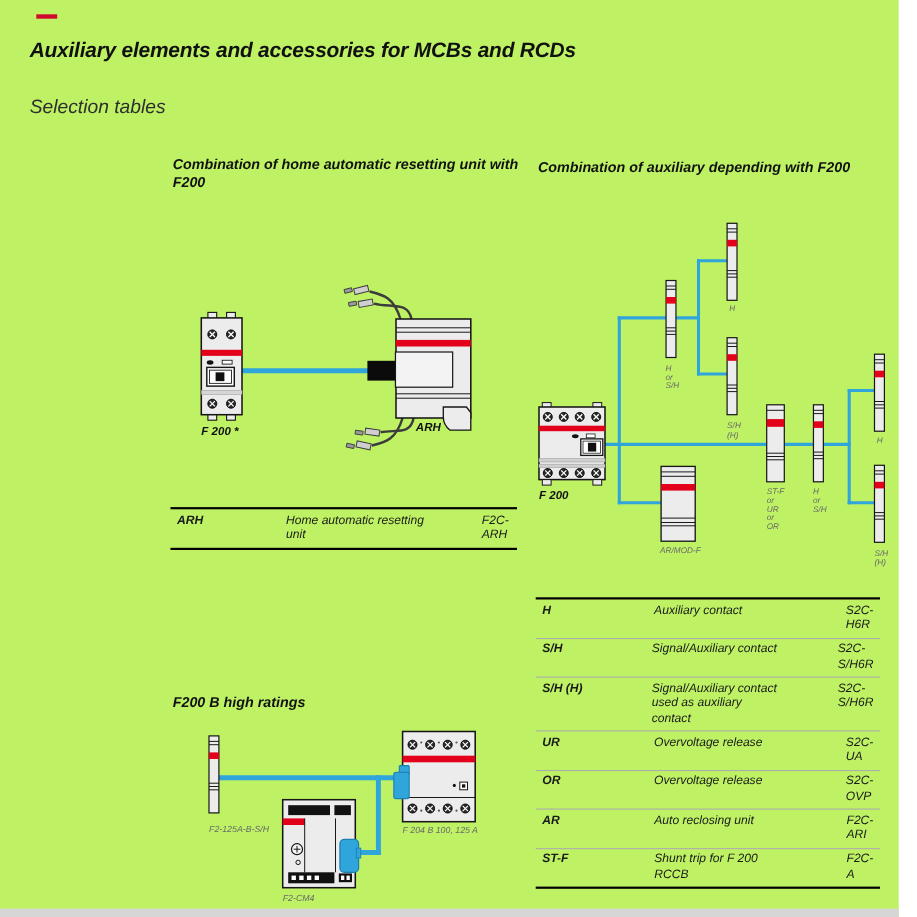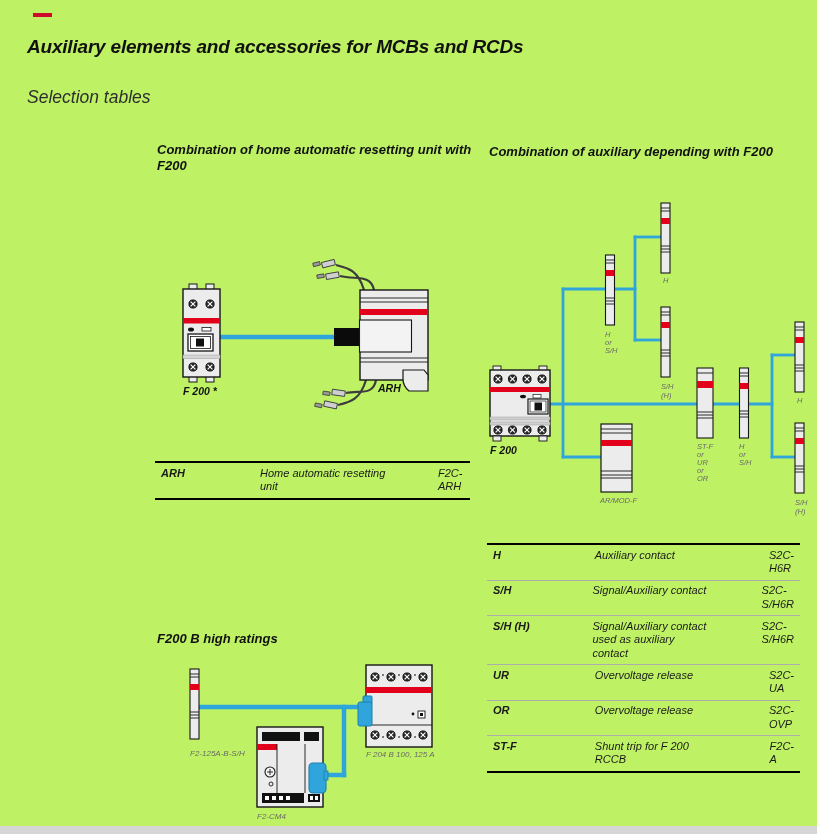--- a/index.html
+++ b/index.html
@@ -311,20 +311,25 @@
       <div class="tc code">UR</div>
       <div class="tc desc">Overvoltage release</div>
       <div class="tc type">S2C-UA</div>
     </div>
     <div class="trow">
       <div class="tc code">OR</div>
       <div class="tc desc">Overvoltage release</div>
       <div class="tc type">S2C-OVP</div>
     </div>
     <div class="trow">
+      <div class="tc code">AR</div>
+      <div class="tc desc">Auto reclosing unit</div>
+      <div class="tc type">F2C-ARI</div>
+    </div>
+    <div class="trow">
       <div class="tc code">ST-F</div>
       <div class="tc desc">Shunt trip for F 200 RCCB</div>
       <div class="tc type">F2C-A</div>
     </div>
   </div>
 
   <div class="bottom-bar"></div>
 
 </div>
 

